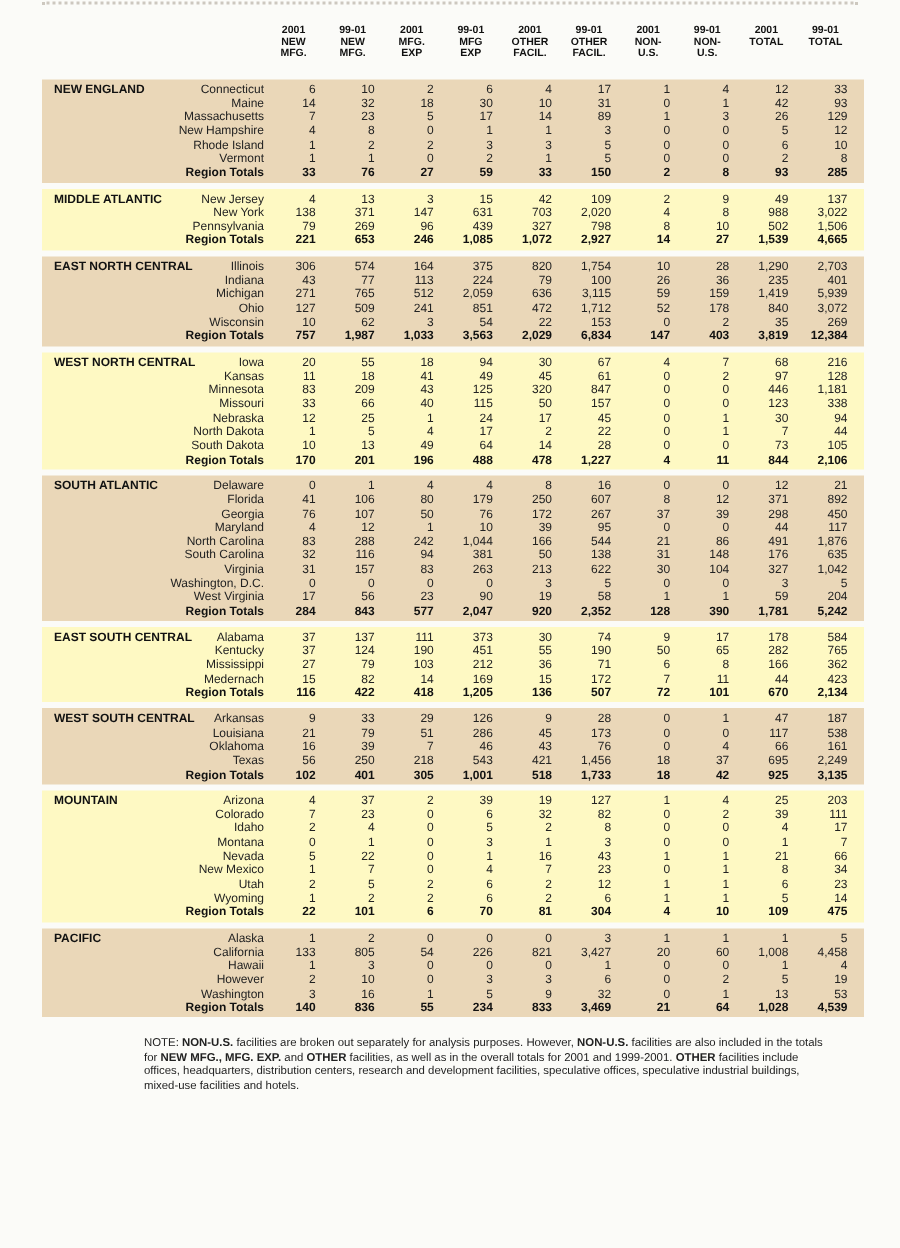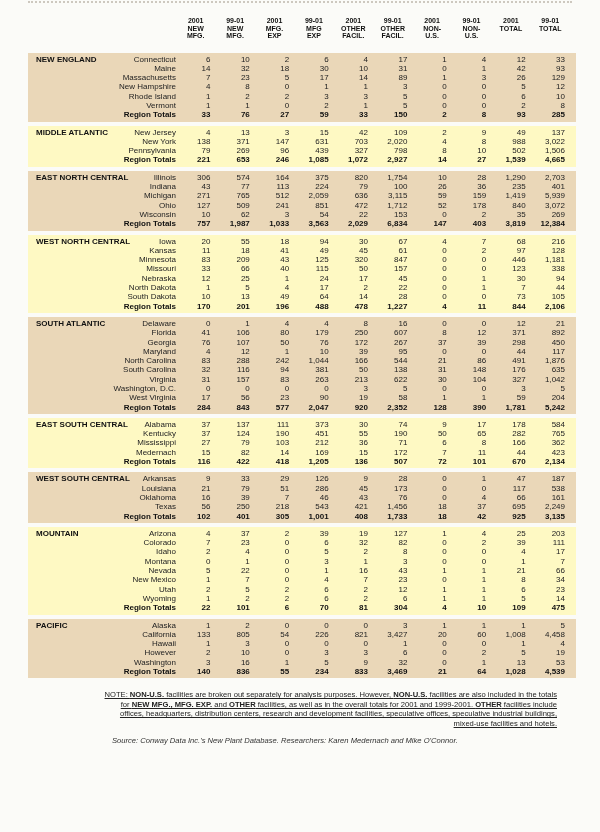--- a/index.html
+++ b/index.html
@@ -56,22 +56,21 @@
     display:grid;grid-template-columns:88px 52px repeat(10,1fr);
     font-size:8.2px;line-height:11px;font-weight:bold;color:#0f7492;
   }
   #usTotals .uslabel{grid-column:1/3;display:flex;justify-content:flex-end;white-space:nowrap;}
   #usTotals .ncell{color:#0f7492;}
 
   
   .note{
     margin:12px 43px 0 96px;
     font-size:7.6px;line-height:9.4px;color:#222;
-    text-align:right;
-    text-decoration:underline;
+    text-align:left;
   }
   .note .b{font-weight:bold;}
   .source{
     margin:8px 25px 0 112px;
     font-size:7.6px;font-style:italic;color:#333;
   }
 </style>
 </head>
 <body>
 
@@ -762,21 +761,21 @@
           <div class="ncell">695</div>
           <div class="ncell">2,249</div>
         </div>
         <div class="trow total">
           <div class="rcell"></div>
           <div class="scell">Region Totals</div>
           <div class="ncell">102</div>
           <div class="ncell">401</div>
           <div class="ncell">305</div>
           <div class="ncell">1,001</div>
-          <div class="ncell">408</div>
+          <div class="ncell">518</div>
           <div class="ncell">1,733</div>
           <div class="ncell">18</div>
           <div class="ncell">42</div>
           <div class="ncell">925</div>
           <div class="ncell">3,135</div>
         </div>
       </div>
       <div class="band blue">
         <div class="trow">
           <div class="rcell">MOUNTAIN</div>
@@ -989,15 +988,14 @@
           <div class="ncell">64</div>
           <div class="ncell">1,028</div>
           <div class="ncell">4,539</div>
         </div>
       </div>
     </div>
 
 
   <div class="note" id="note"><span>NOTE: </span><span class="b">NON-U.S.</span><span> facilities are broken out separately for analysis purposes. However, </span><span class="b">NON-U.S.</span><span> facilities are also included in the totals for </span><span class="b">NEW MFG., MFG. EXP.</span><span> and </span><span class="b">OTHER</span><span> facilities, as well as in the overall totals for 2001 and 1999-2001. </span><span class="b">OTHER</span><span> facilities include offices, headquarters, distribution centers, research and development facilities, speculative offices, speculative industrial buildings, mixed-use facilities and hotels.</span></div>
 
-  <div class="source">Source: Conway Data Inc.'s New Plant Database.  Researchers: Karen Medernach and Mike O'Connor.</div>
 
 </div>
 
 </body></html>

